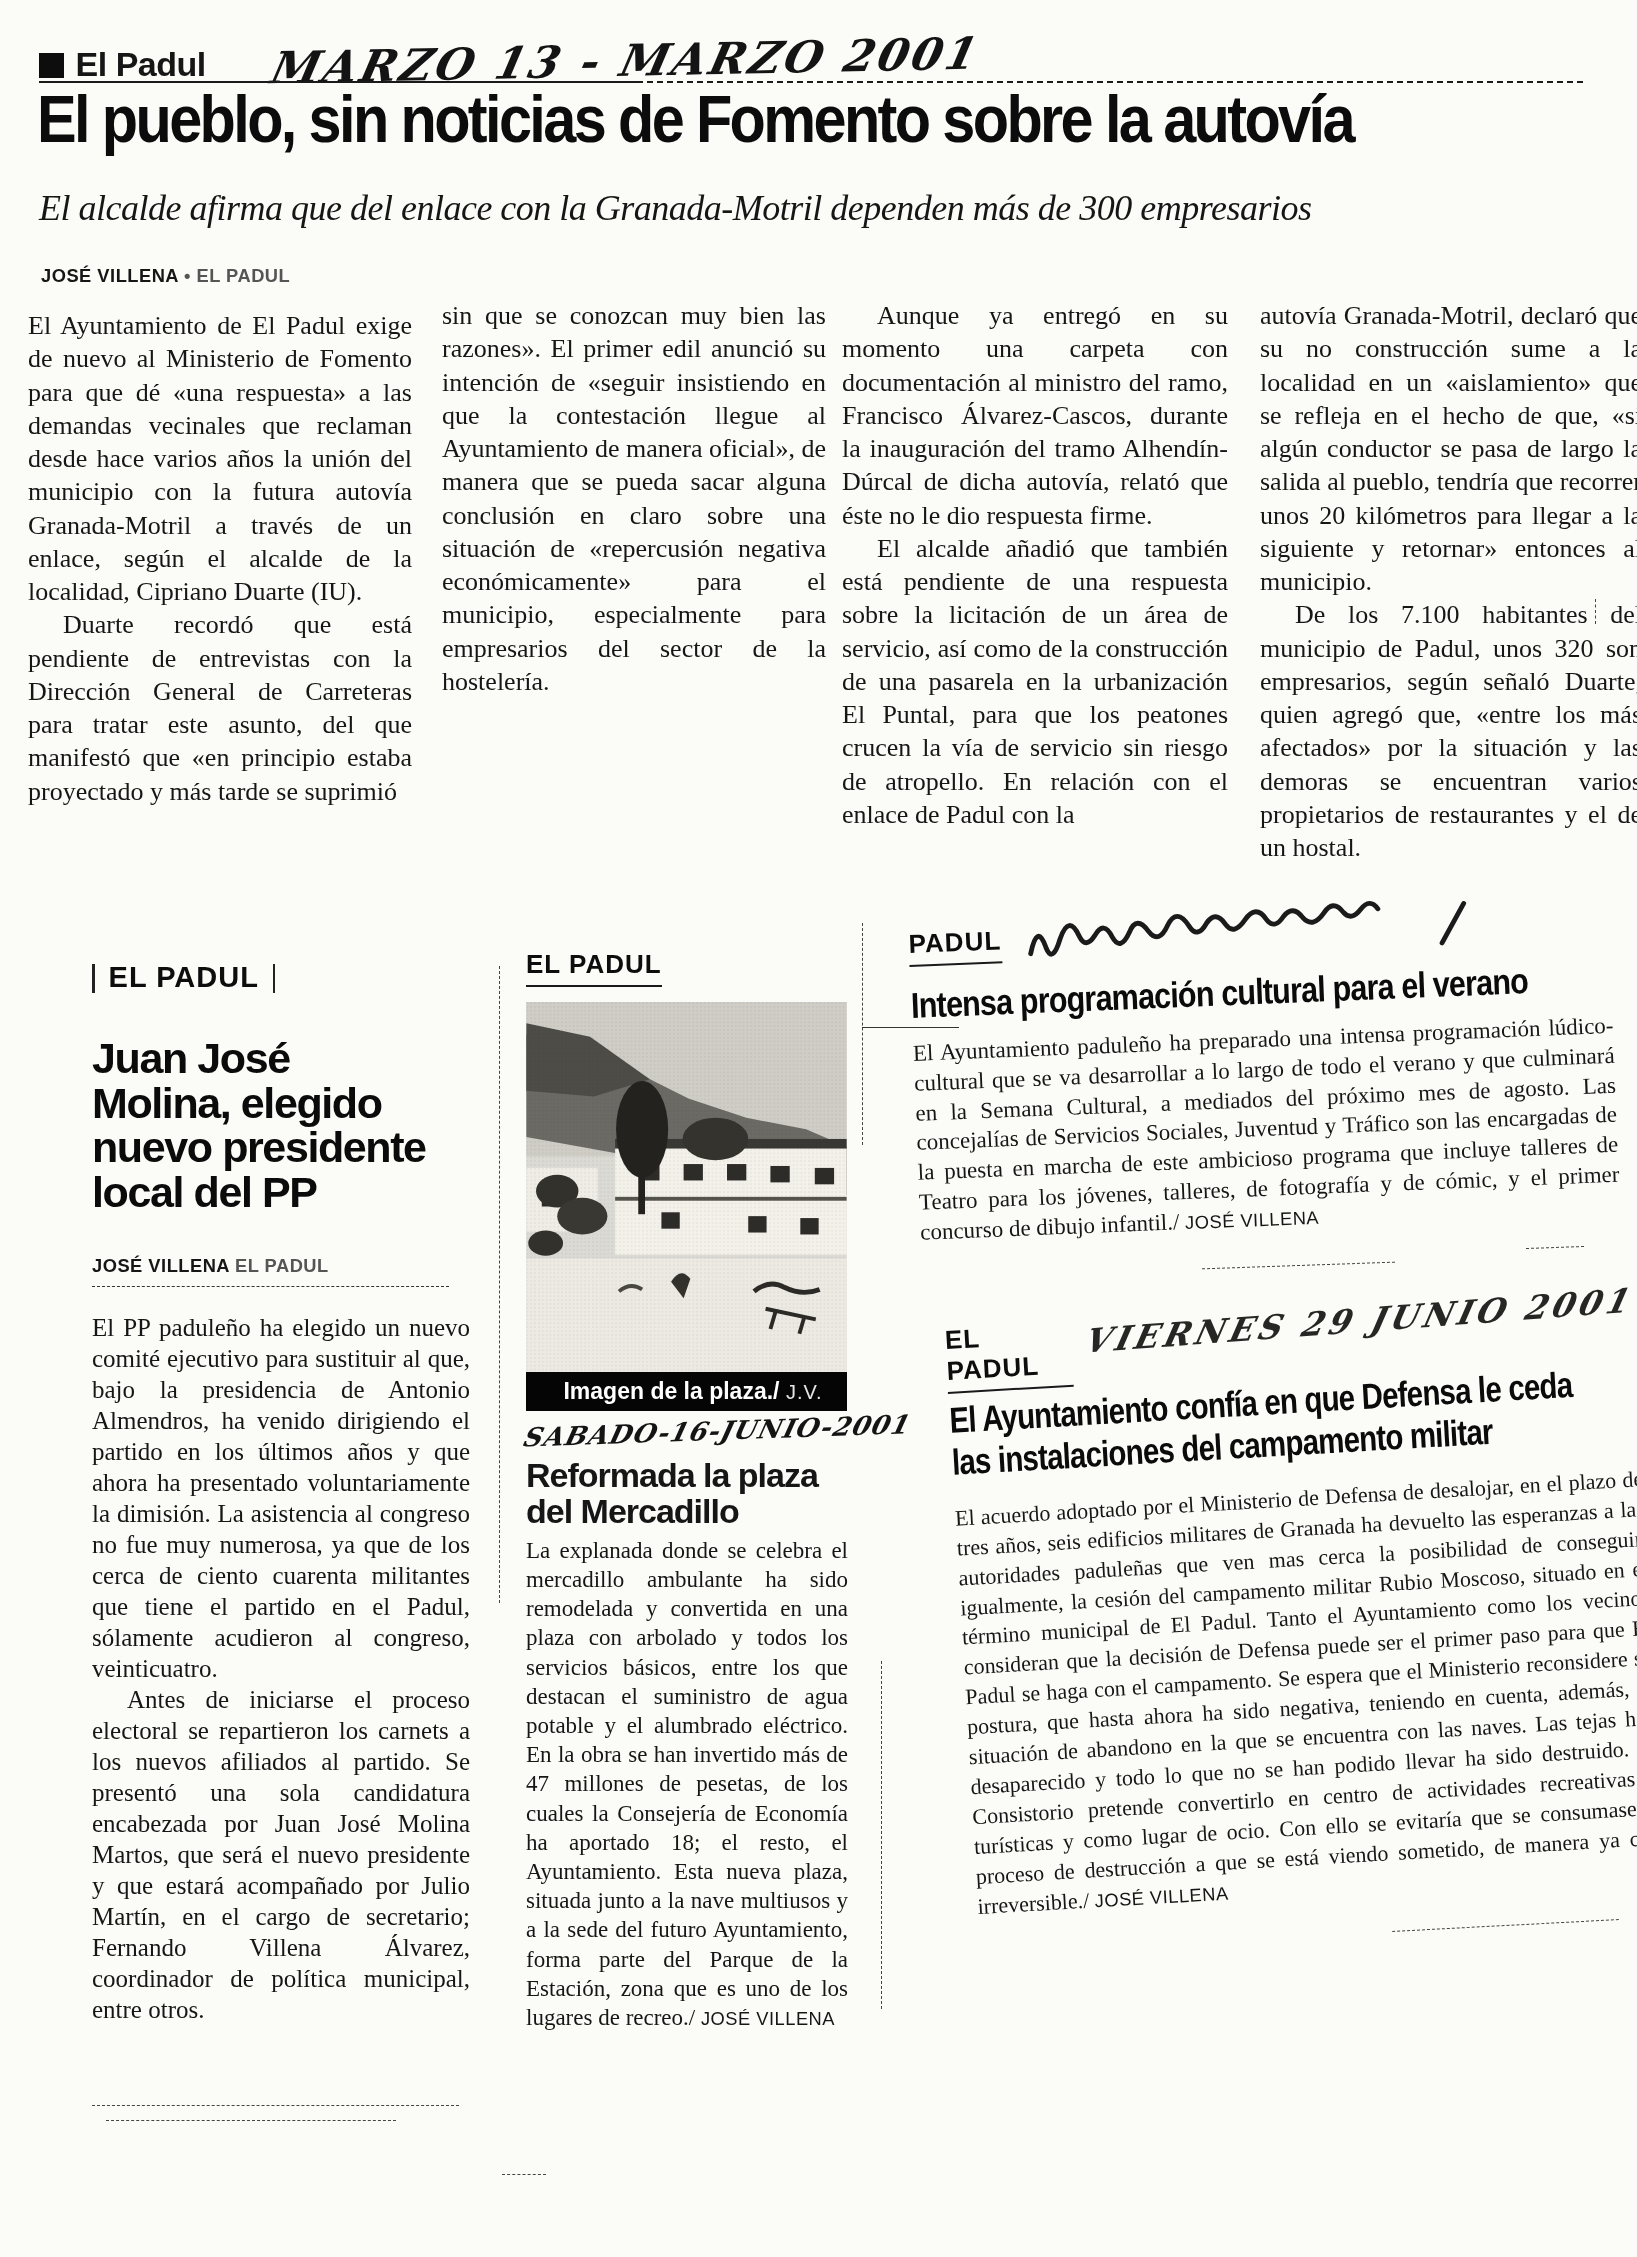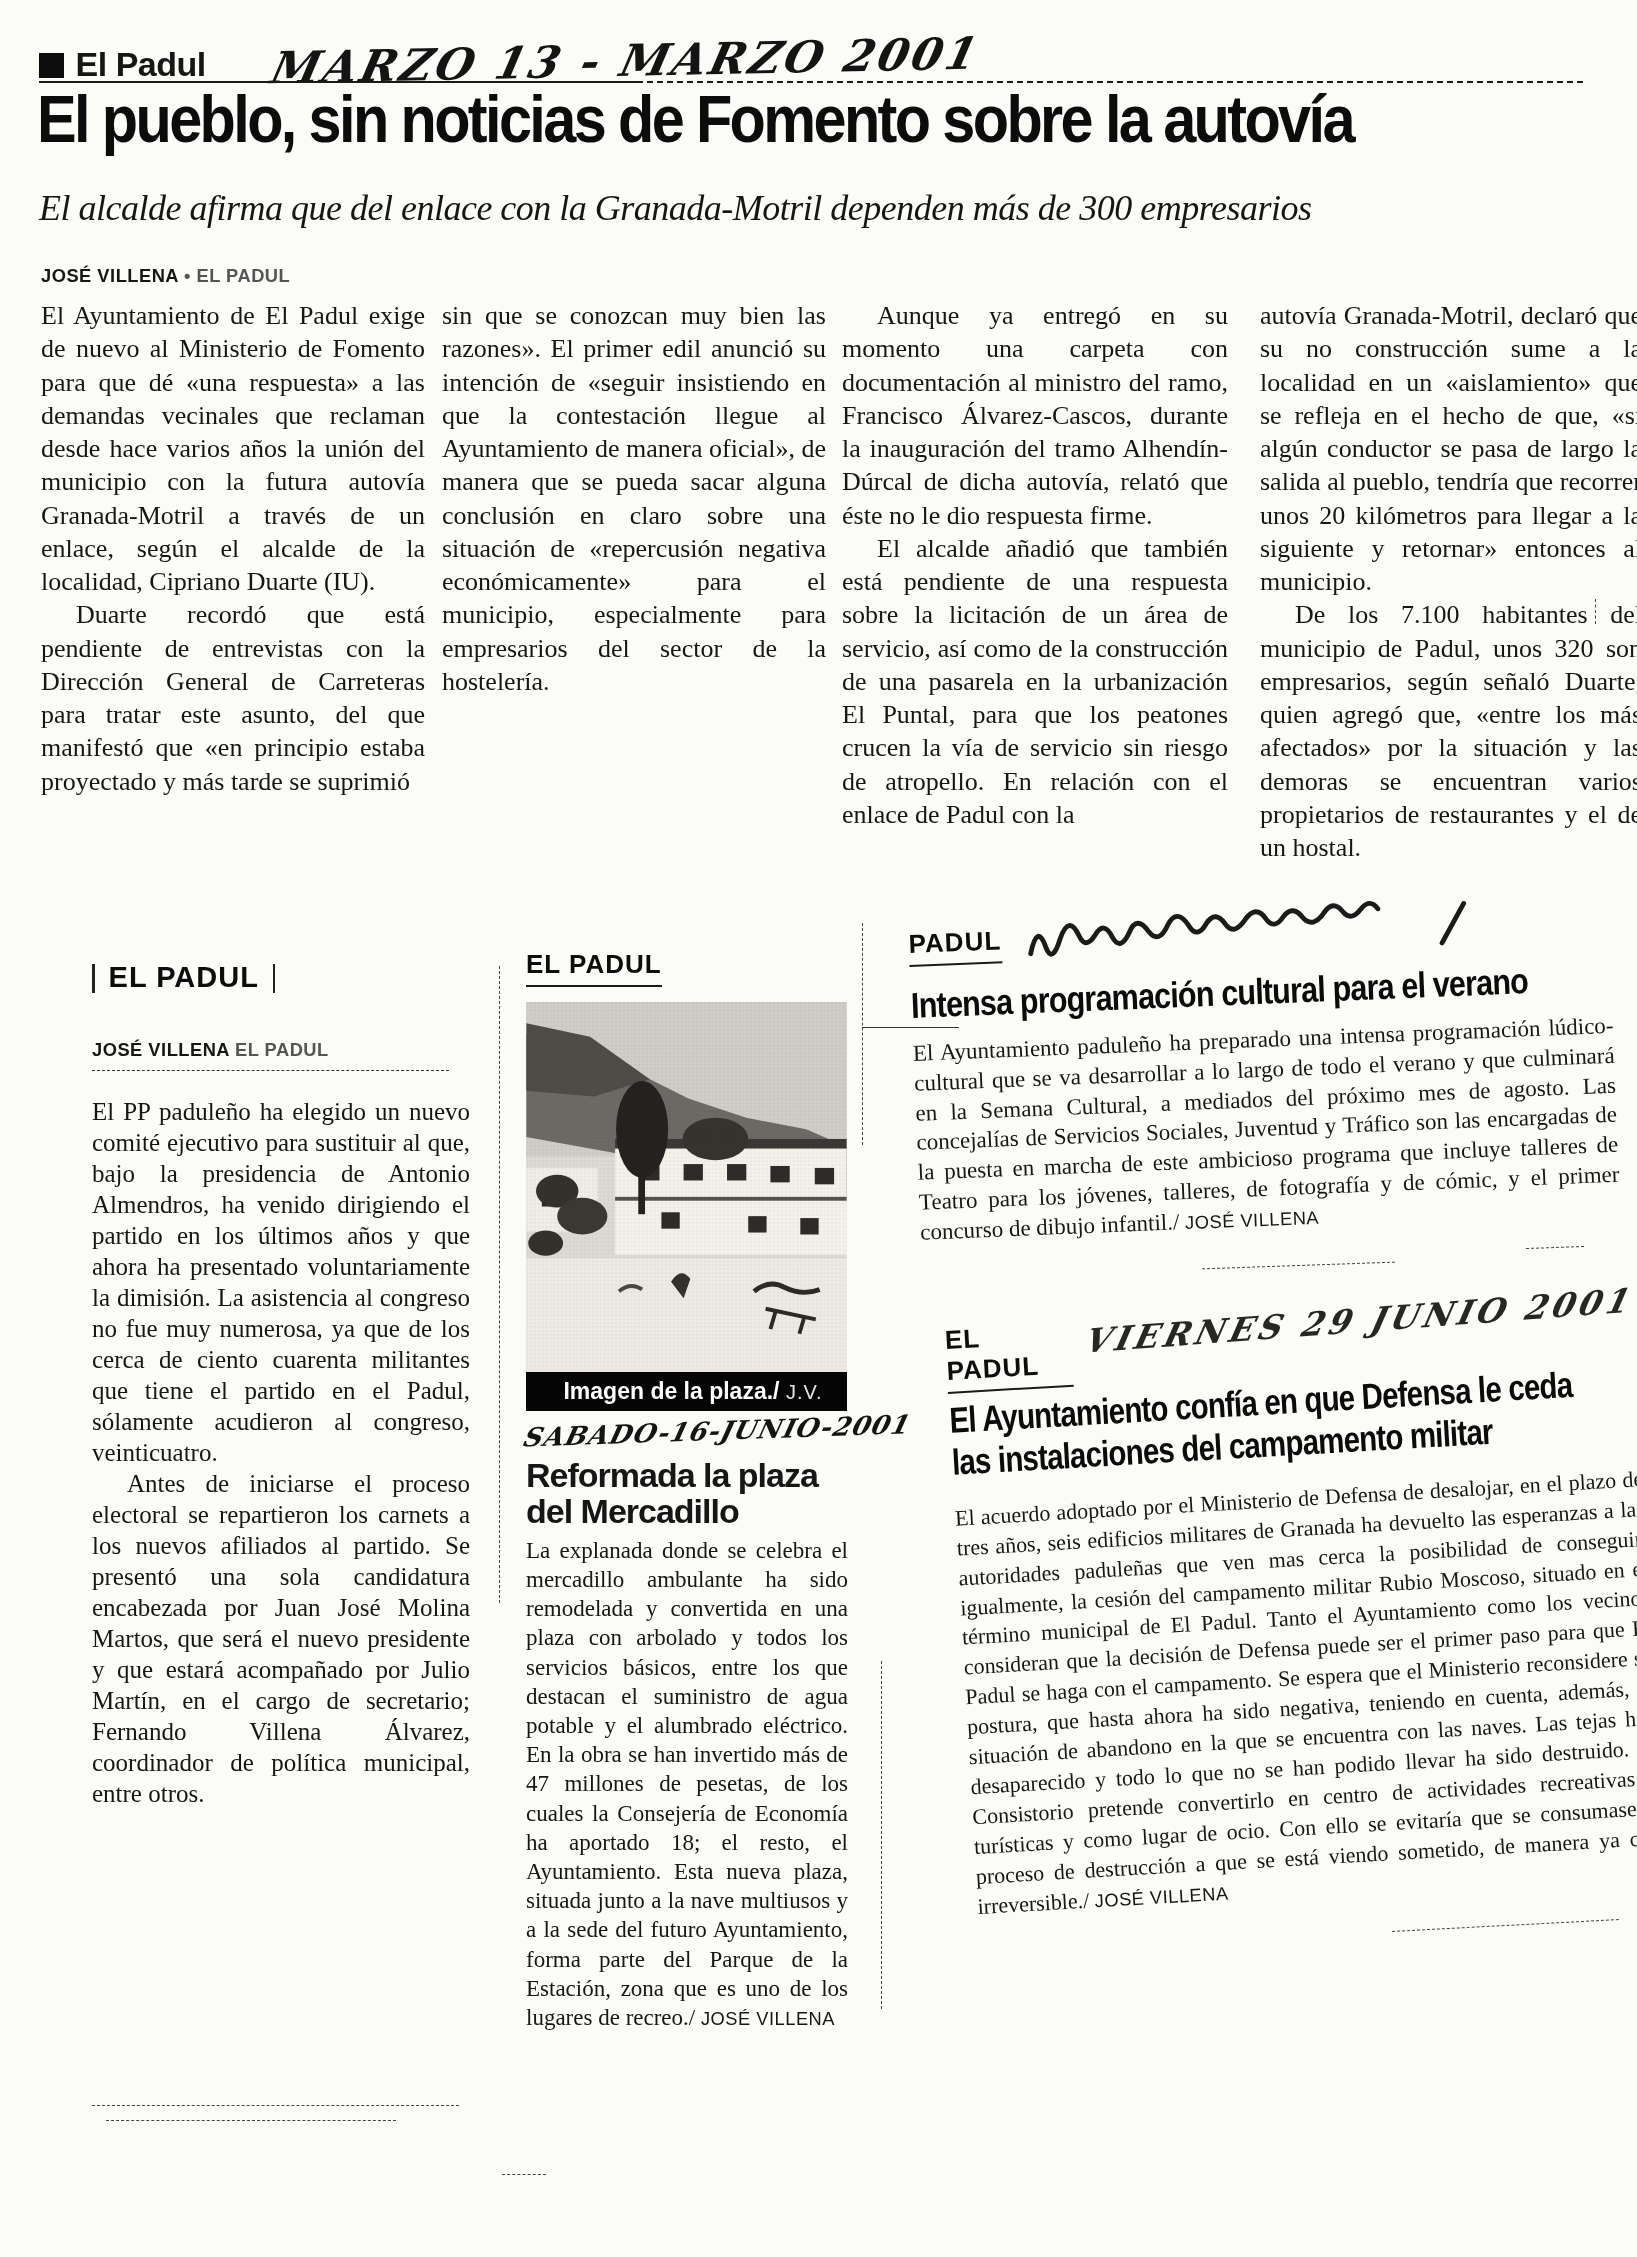--- a/index.html
+++ b/index.html
@@ -25,21 +25,21 @@
   .subheadline{
     position:absolute;left:39px;top:187px;width:1506px;
     font-family:"Liberation Serif",serif;font-style:italic;font-size:36px;letter-spacing:-0.5px;
   }
   .byline{font-family:"Liberation Sans",sans-serif;font-size:18.3px;font-weight:bold;letter-spacing:0.5px;}
   .byline .place{color:#555;font-weight:bold;}
   .main-byline{position:absolute;left:41px;top:265px;}
   .ncol{position:absolute;top:299px;width:384px;font-size:26px;line-height:1.28;text-align:justify;}
   .ncol p{margin:0;}
   .ncol p.indent, .art-body p.indent{text-indent:35px;}
-  .c1{left:41px;} .c2{left:442px;} .c3{left:842px;width:386px;} .c4{left:1260px;width:382px;}
+  .c1{left:28px;margin-top:10px;} .c2{left:442px;} .c3{left:842px;width:386px;} .c4{left:1260px;width:382px;}
   
   .kicker{
     display:inline-block;font-family:"Liberation Sans",sans-serif;font-weight:bold;
     font-size:26px;letter-spacing:1px;padding-bottom:4.8px;border-bottom:2.9px solid #1a1a1a;color:#0d0d0d;
   }
   .kicker.nounder{border-bottom:none;}
   .crop-bar{display:inline-block;width:2.9px;height:29px;background:#222;vertical-align:-5.8px;}
   
   .pp-art{position:absolute;left:92px;top:961px;width:378px;}
   .pp-head{margin-top:37px;font-family:"Liberation Sans",sans-serif;font-weight:bold;
@@ -113,20 +113,26 @@
   <div class="ncol c4">
     <p>autovía Granada-Motril, declaró que su no construcción sume a la localidad en un «aislamiento» que se refleja en el hecho de que, «si algún conductor se pasa de largo la salida al pueblo, tendría que recorrer unos 20 kilómetros para llegar a la siguiente y retornar» entonces al municipio.</p>
     <p class="indent">De los 7.100 habitantes del municipio de Padul, unos 320 son empresarios, según señaló Duarte, quien agregó que, «entre los más afectados» por la situación y las demoras se encuentran varios propietarios de restaurantes y el de un hostal.</p>
   </div>
 
   <div class="pp-art">
     <div>
       <span class="crop-bar"></span>
       <span class="kicker nounder" style="margin:0 9.7px;font-size:29px;">EL PADUL</span>
       <span class="crop-bar"></span>
+    </div>
+    <div class="pp-head">
+      <div>Juan José</div>
+      <div>Molina, elegido</div>
+      <div>nuevo presidente</div>
+      <div>local del PP</div>
     </div>
     <div class="byline pp-byline">
       <span>JOSÉ VILLENA</span>
       <span class="place">EL PADUL</span>
     </div>
     <div class="pp-byline-rule"></div>
     <div class="art-body">
       <p>El PP paduleño ha elegido un nuevo comité ejecutivo para sustituir al que, bajo la presidencia de Antonio Almendros, ha venido dirigiendo el partido en los últimos años y que ahora ha presentado voluntariamente la dimisión. La asistencia al congreso no fue muy numerosa, ya que de los cerca de ciento cuarenta militantes que tiene el partido en el Padul, sólamente acudieron al congreso, veinticuatro.</p>
       <p class="indent">Antes de iniciarse el proceso electoral se repartieron los carnets a los nuevos afiliados al partido. Se presentó una sola candidatura encabezada por Juan José Molina Martos, que será el nuevo presidente y que estará acompañado por Julio Martín, en el cargo de secretario; Fernando Villena Álvarez, coordinador de política municipal, entre otros.</p>
     </div>

